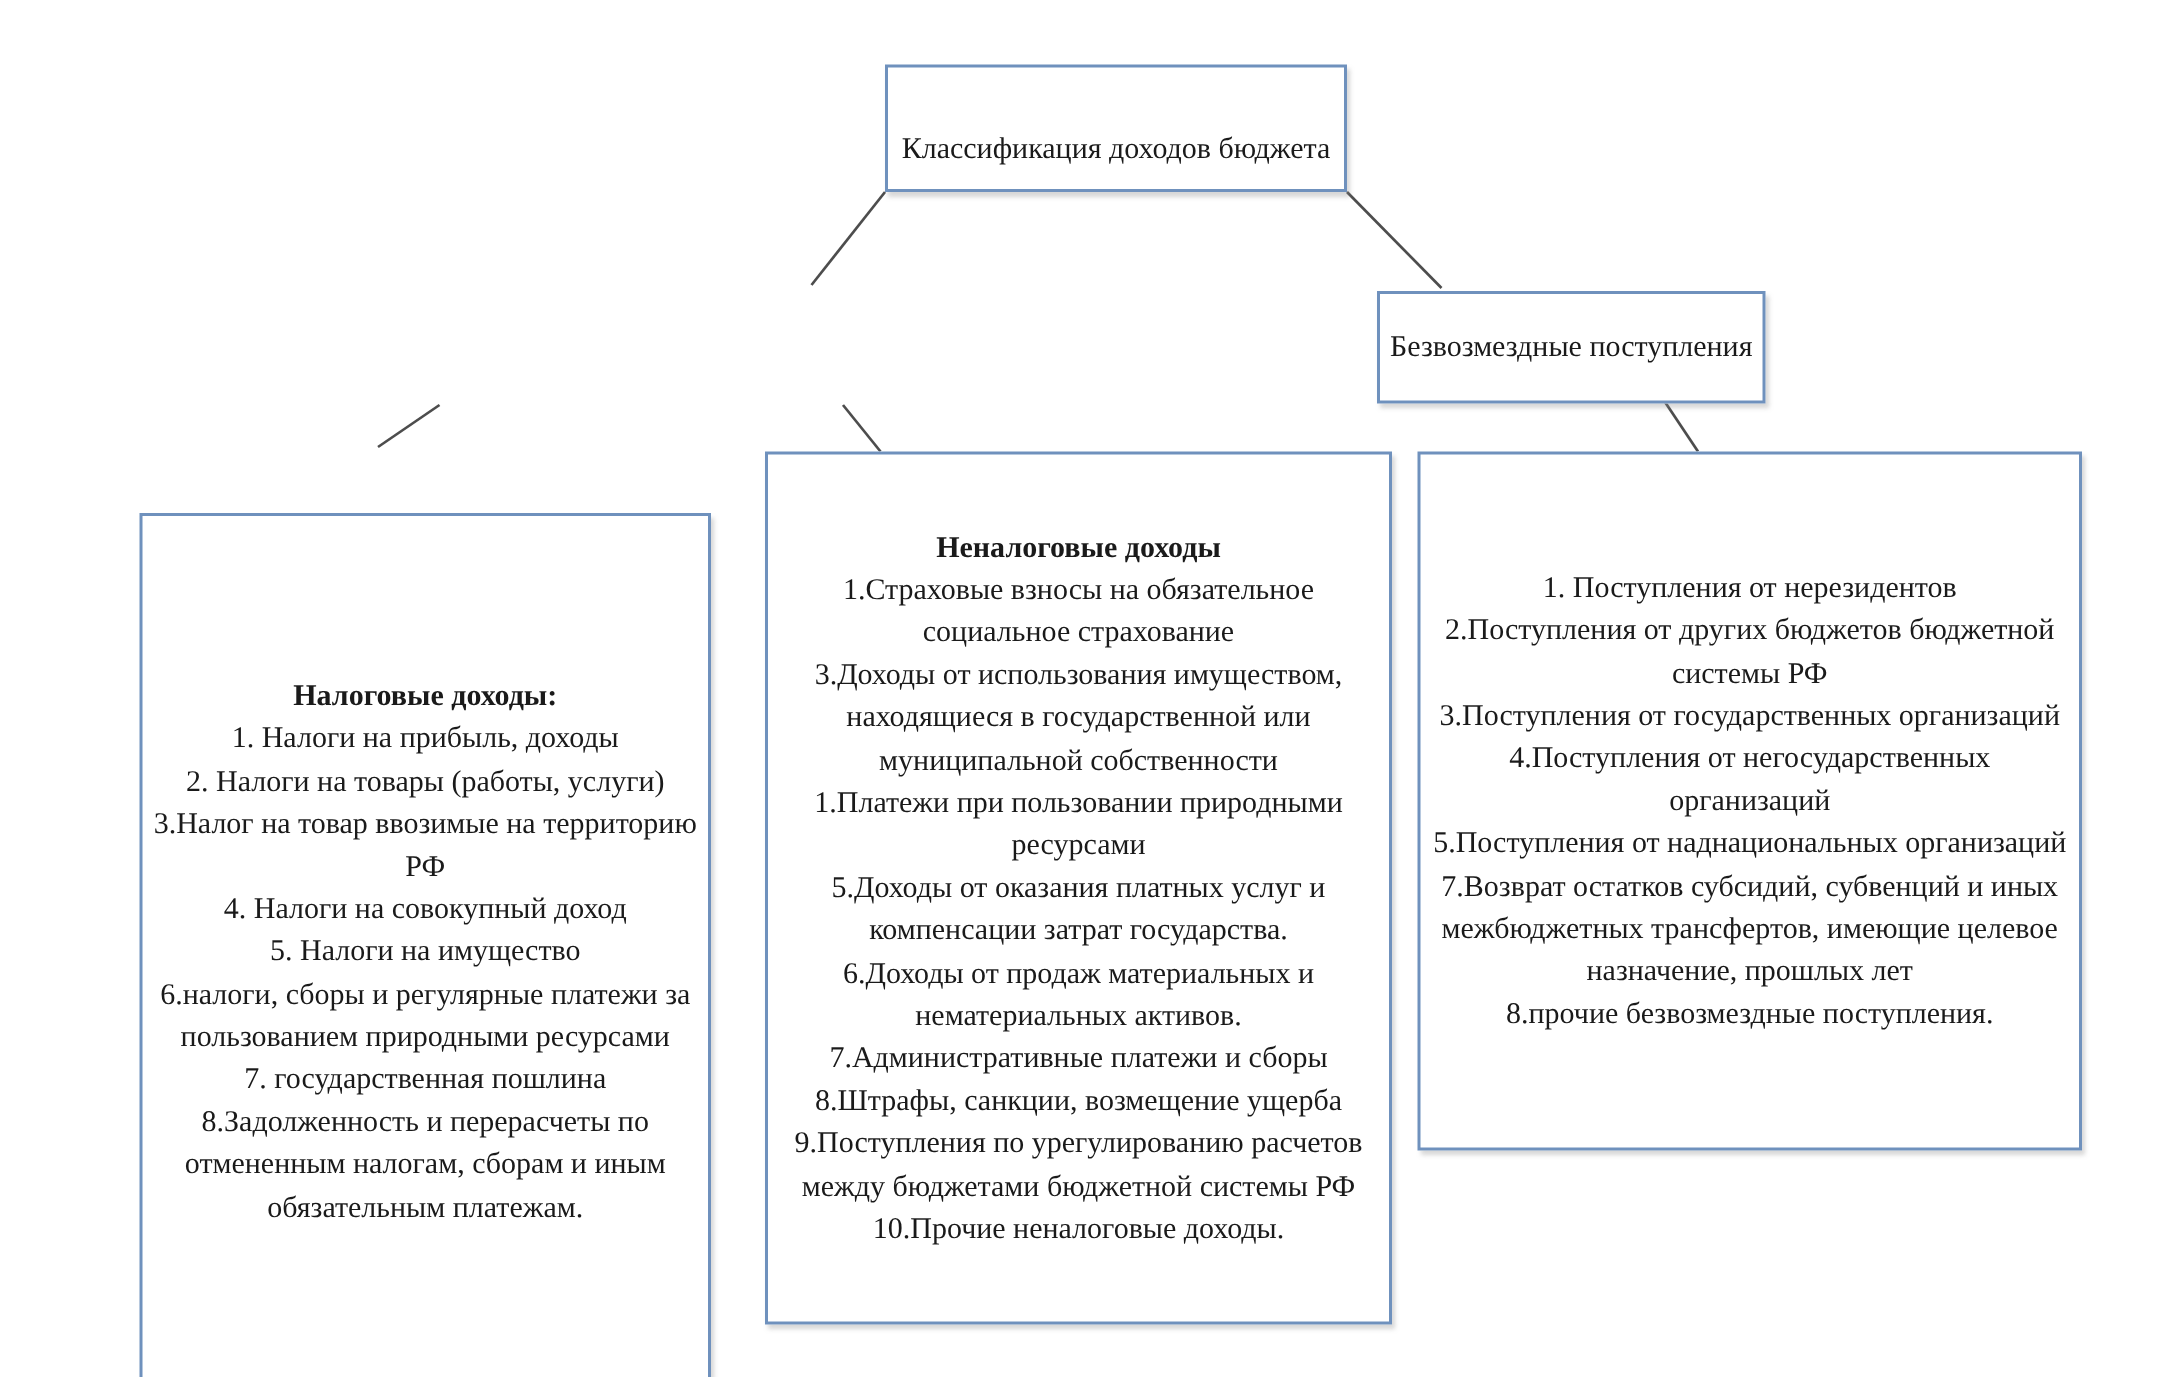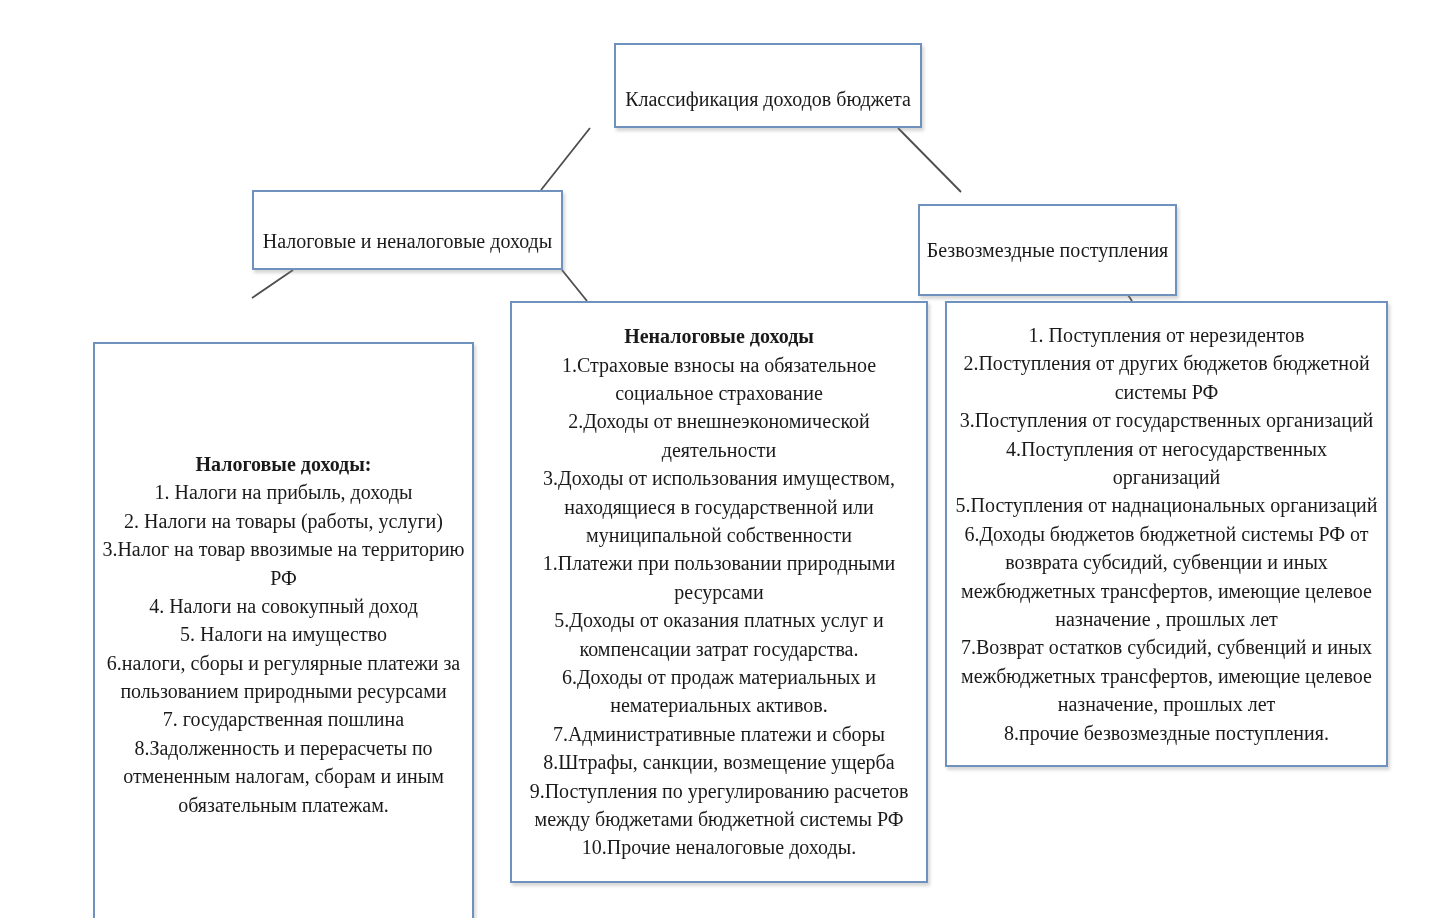--- a/index.html
+++ b/index.html
@@ -59,23 +59,23 @@
     line-height: 1.42;
     padding: 8px 4px;
   }
   .box-title {
     font-weight: bold;
   }
   .list-line {
     width: 100%;
   }
   
-  #root-box        { left: 590px; top: 43px;  width: 308px; height: 85px; margin-left: 24px; }
+  #root-box        { left: 590px; top: 43px;  width: 308px; height: 85px; }
   #branch-left-box { left: 252px; top: 190px; width: 311px; height: 80px; }
-  #branch-right-box{ left: 918px; top: 204px; width: 259px; height: 92px; }
+  #branch-right-box{ left: 918px; top: 194px; width: 259px; height: 75px; }
   #tax-box         { left: 93px;  top: 298px; width: 381px; height: 585px; margin-top: 44px; }
   #nontax-box      { left: 510px; top: 301px; width: 418px; height: 582px; }
   #gratuitous-box  { left: 945px; top: 301px; width: 443px; height: 466px; }
 </style>
 </head>
 <body>
 
 <div class="canvas">
 
   <svg class="connector-layer">
@@ -83,23 +83,20 @@
     <line x1="898" y1="128" x2="961" y2="192"></line>
     <line x1="293" y1="270" x2="252" y2="298"></line>
     <line x1="562" y1="270" x2="587" y2="301"></line>
     <line x1="1108" y1="265" x2="1132" y2="301"></line>
   </svg>
 
   <div class="box label-box label-low" id="root-box">
     <span>Классификация доходов бюджета</span>
   </div>
 
-  <div class="box label-box label-low" id="branch-left-box">
-    <span>Налоговые и неналоговые доходы</span>
-  </div>
 
   <div class="box label-box" id="branch-right-box">
     <span>Безвозмездные поступления</span>
   </div>
 
   <div class="box content-box" id="tax-box">
     <div class="box-title">Налоговые доходы:</div>
     <div class="list">
         <div class="list-line">1. Налоги на прибыль, доходы</div>
         <div class="list-line">2. Налоги на товары (работы, услуги)</div>
@@ -109,38 +106,36 @@
         <div class="list-line">6.налоги, сборы и регулярные платежи за пользованием природными ресурсами</div>
         <div class="list-line">7. государственная пошлина</div>
         <div class="list-line">8.Задолженность и перерасчеты по отмененным налогам, сборам и иным обязательным платежам.</div>
       </div>
   </div>
 
   <div class="box content-box" id="nontax-box">
     <div class="box-title">Неналоговые доходы</div>
     <div class="list">
         <div class="list-line">1.Страховые взносы на обязательное социальное страхование</div>
-        <div class="list-line">2.Доходы от внешнеэкономической деятельности</div>
         <div class="list-line">3.Доходы от использования имуществом, находящиеся в государственной или муниципальной собственности</div>
         <div class="list-line">1.Платежи при пользовании природными ресурсами</div>
         <div class="list-line">5.Доходы от оказания платных услуг и компенсации затрат государства.</div>
         <div class="list-line">6.Доходы от продаж материальных и нематериальных активов.</div>
         <div class="list-line">7.Административные платежи и сборы</div>
         <div class="list-line">8.Штрафы, санкции, возмещение ущерба</div>
         <div class="list-line">9.Поступления по урегулированию расчетов между бюджетами бюджетной системы РФ</div>
         <div class="list-line">10.Прочие неналоговые доходы.</div>
       </div>
   </div>
 
   <div class="box content-box" id="gratuitous-box">
     <div class="list">
         <div class="list-line">1. Поступления от нерезидентов</div>
         <div class="list-line">2.Поступления от других бюджетов бюджетной системы РФ</div>
         <div class="list-line">3.Поступления от государственных организаций</div>
         <div class="list-line">4.Поступления от негосударственных организаций</div>
         <div class="list-line">5.Поступления от наднациональных организаций</div>
-        <div class="list-line">6.Доходы бюджетов бюджетной системы РФ от возврата субсидий, субвенции и иных межбюджетных трансфертов, имеющие целевое назначение , прошлых лет</div>
         <div class="list-line">7.Возврат остатков субсидий, субвенций и иных межбюджетных трансфертов, имеющие целевое назначение, прошлых лет</div>
         <div class="list-line">8.прочие безвозмездные поступления.</div>
       </div>
   </div>
 
 </div>
 
 </body></html>

